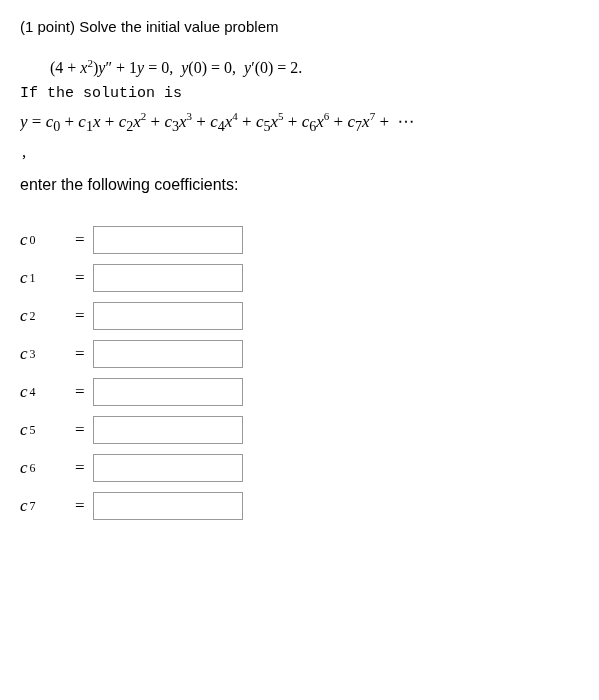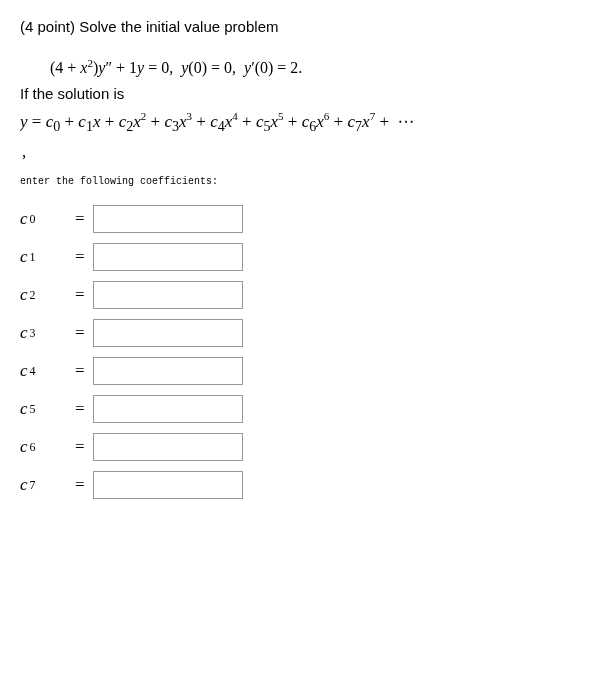--- a/index.html
+++ b/index.html
@@ -24,36 +24,36 @@
       margin-bottom: 14px;
       line-height: 1.4;
     }
 
     .equation-block {
       margin: 20px 0 8px 30px;
       font-size: 16px;
     }
 
     .if-solution {
-      font-family: Liberation Sans, sans-serif;
+      font-family: Liberation Mono, monospace;
       font-size: 15px;
     }
 
     .series-equation {
       font-size: 17px;
       margin: 6px 0 4px 0;
       line-height: 1.6;
       overflow-x: auto;
       white-space: nowrap;
     }
 
     .enter-text {
-      font-family: Liberation Mono, monospace;
-      font-size: 10px;
-      margin: 14px 0 18px 0;
+      font-family: Liberation Sans, sans-serif;
+      font-size: 16px;
+      margin: 14px 0 32px 0;
     }
 
     .coefficient-row {
       display: flex;
       align-items: center;
       margin-bottom: 10px;
     }
 
     .coeff-label {
       font-size: 17px;
@@ -88,21 +88,21 @@
 
     .comma-line {
       font-size: 17px;
       margin-left: 2px;
       margin-bottom: 6px;
     }
   </style>
 </head>
 <body>
 
-<div class="problem-statement">(4 point) Solve the initial value problem</div>
+<div class="problem-statement">(1 point) Solve the initial value problem</div>
 
 <div class="equation-block">
   <span>
     (4 + <i>x</i><sup>2</sup>)<i>y</i>″ + 1<i>y</i> = 0,&nbsp;&nbsp;<i>y</i>(0) = 0,&nbsp;&nbsp;<i>y</i>′(0) = 2.
   </span>
 </div>
 
 <div class="if-solution">If the solution is</div>
 
 <div class="series-equation">

